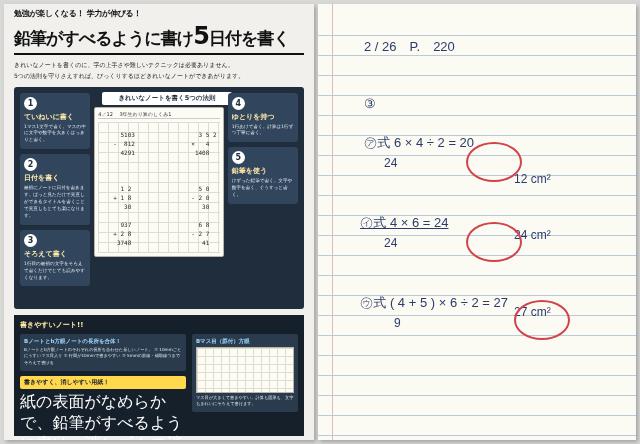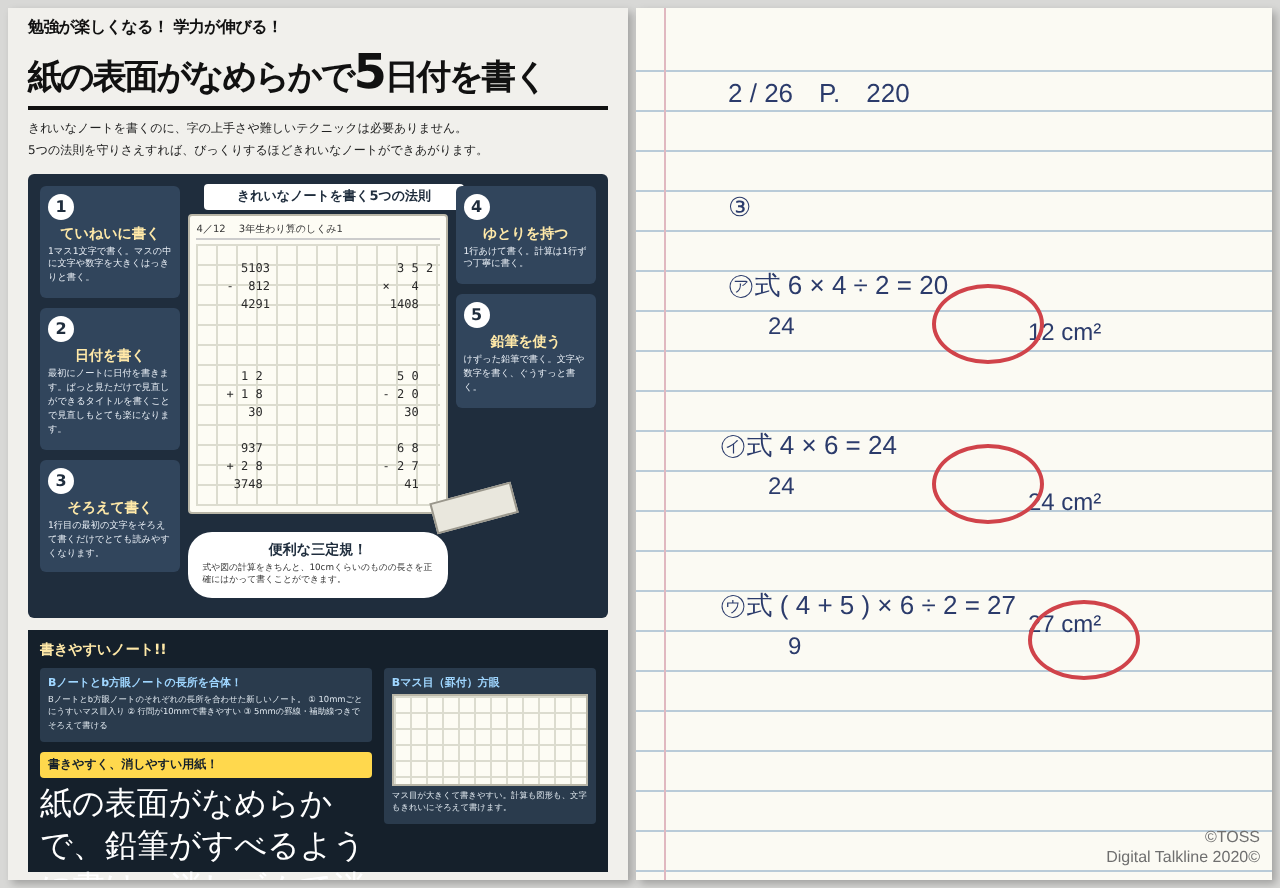--- a/index.html
+++ b/index.html
@@ -64,21 +64,21 @@
   .rule{
     background:#31455c;border-radius:3px;padding:4px 4px 5px 4px;
     position:relative;
   }
   .rule .badge{
     width:13px;height:13px;border-radius:50%;
     background:#fff;color:#1f2d3d;font-size:8px;font-weight:bold;
     display:flex;align-items:center;justify-content:center;
     margin-bottom:2px;
   }
-  .rule .rtitle{font-size:7px;font-weight:bold;color:#ffe9a8;margin-bottom:2px;text-align:center;}
+  .rule .rtitle{font-size:7px;font-weight:bold;color:#ffe9a8;margin-bottom:2px;}
   .rule .rtext{font-size:4.6px;line-height:1.5;color:#e8eef5;}
 
   .notebook-shot{
     background:#fdfcf4;border:1px solid #b9b6a7;
     height:150px;border-radius:2px;
     padding:3px;box-sizing:border-box;
     position:relative;overflow:hidden;
   }
   .nb-top{font-size:5px;color:#333;border-bottom:1px solid #ccc;padding-bottom:1px;margin-bottom:2px;}
   .nb-grid{
@@ -163,21 +163,21 @@
 </style>
 </head>
 <body>
 
 <div class="page">
 
   <div class="leaflet">
     <div class="inner">
       <div class="lead">勉強が楽しくなる！ 学力が伸びる！</div>
       <div class="bigtitle">
-        <span>紙の表面がなめらかで</span><span class="num">5</span><span>日付を書く</span>
+        <span>鉛筆がすべるように書け</span><span class="num">5</span><span>日付を書く</span>
       </div>
       <div class="body-copy">きれいなノートを書くのに、字の上手さや難しいテクニックは必要ありません。</div>
       <div class="body-copy">5つの法則を守りさえすれば、びっくりするほどきれいなノートができあがります。</div>
 
       <div class="panel">
         <div class="panel-head">きれいなノートを書く5つの法則</div>
         <div class="cols">
 
           <div class="col">
             <div class="rule">
@@ -213,25 +213,20 @@
               <div class="nb-fig f4">  5 0
 - 2 0
    30</div>
               <div class="nb-fig f5">  937
 + 2 8
  3748</div>
               <div class="nb-fig f6">  6 8
 - 2 7
    41</div>
             </div>
-            <div class="cloud">
-              <div class="eraser"></div>
-              <div class="ctitle">便利な三定規！</div>
-              <div class="ctext">式や図の計算をきちんと、10cmくらいのものの長さを正確にはかって書くことができます。</div>
-            </div>
           </div>
 
           <div class="col">
             <div class="rule">
               <div class="badge">4</div>
               <div class="rtitle">ゆとりを持つ</div>
               <div class="rtext">1行あけて書く。計算は1行ずつ丁寧に書く。</div>
             </div>
             <div class="rule">
               <div class="badge">5</div>
@@ -269,31 +264,27 @@
   </div>
 
   <div class="notebook">
     <div class="nb-lines"></div>
     <div class="nb-margin"></div>
 
     <div class="hw b" style="left:30px;top:34px;">2 / 26　P.　220</div>
     <div class="hw b" style="left:30px;top:92px;">③</div>
     <div class="hw b" style="left:30px;top:130px;">㋐式 6 × 4 ÷ 2 = 20</div>
     <div class="hw" style="left:66px;top:152px;">24</div>
-    <div class="hw" style="left:196px;top:155px;">12 cm²</div>
-    <div class="hw b" style="left:26px;top:210px;">㋑式 4 × 6 = 24</div>
+    <div class="hw" style="left:196px;top:168px;">12 cm²</div>
+    <div class="hw b" style="left:26px;top:210px;text-decoration:underline;">㋑式 4 × 6 = 24</div>
     <div class="hw" style="left:66px;top:232px;">24</div>
-    <div class="hw" style="left:196px;top:240px;">24 cm²</div>
+    <div class="hw" style="left:196px;top:224px;">24 cm²</div>
     <div class="hw b" style="left:26px;top:290px;">㋒式 ( 4 + 5 ) × 6 ÷ 2 = 27</div>
     <div class="hw" style="left:76px;top:312px;">9</div>
     <div class="hw" style="left:196px;top:301px;">27 cm²</div>
 
     <div class="circle" style="left:148px;top:138px;width:52px;height:36px;"></div>
     <div class="circle" style="left:148px;top:218px;width:52px;height:36px;"></div>
     <div class="circle" style="left:196px;top:296px;width:52px;height:36px;"></div>
 
-    <div class="copyright">
-      <div>©TOSS</div>
-      <div>Digital Talkline 2020©</div>
-    </div>
   </div>
 
 </div>
 
 </body></html>

